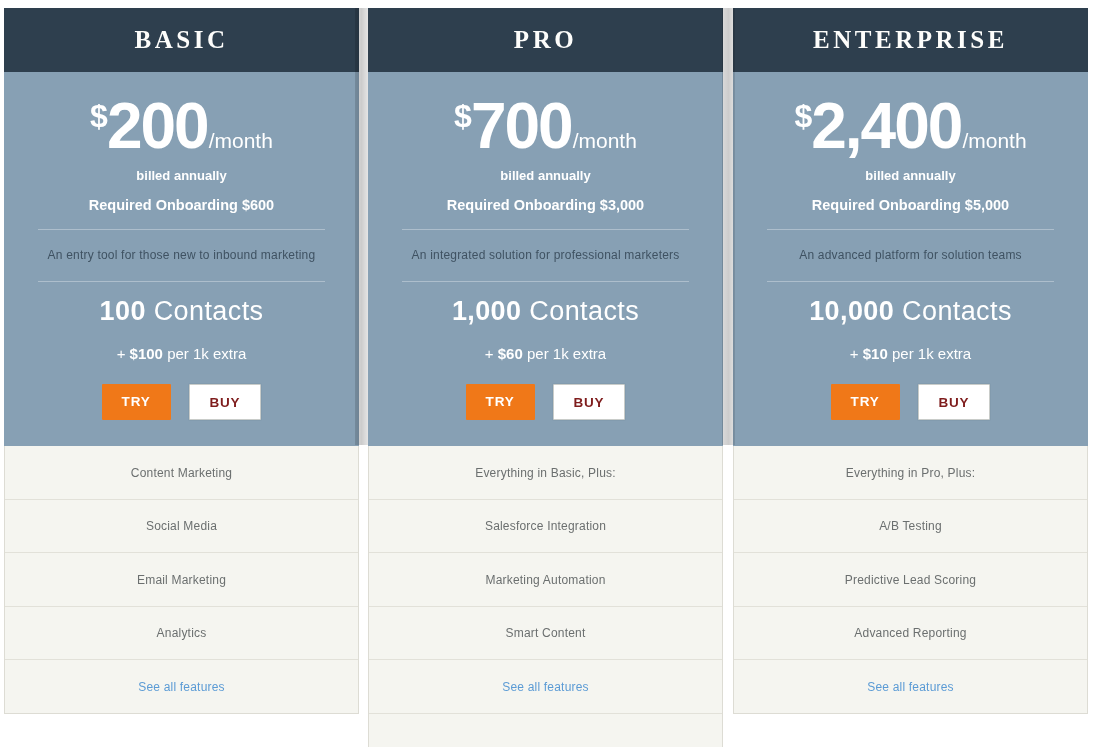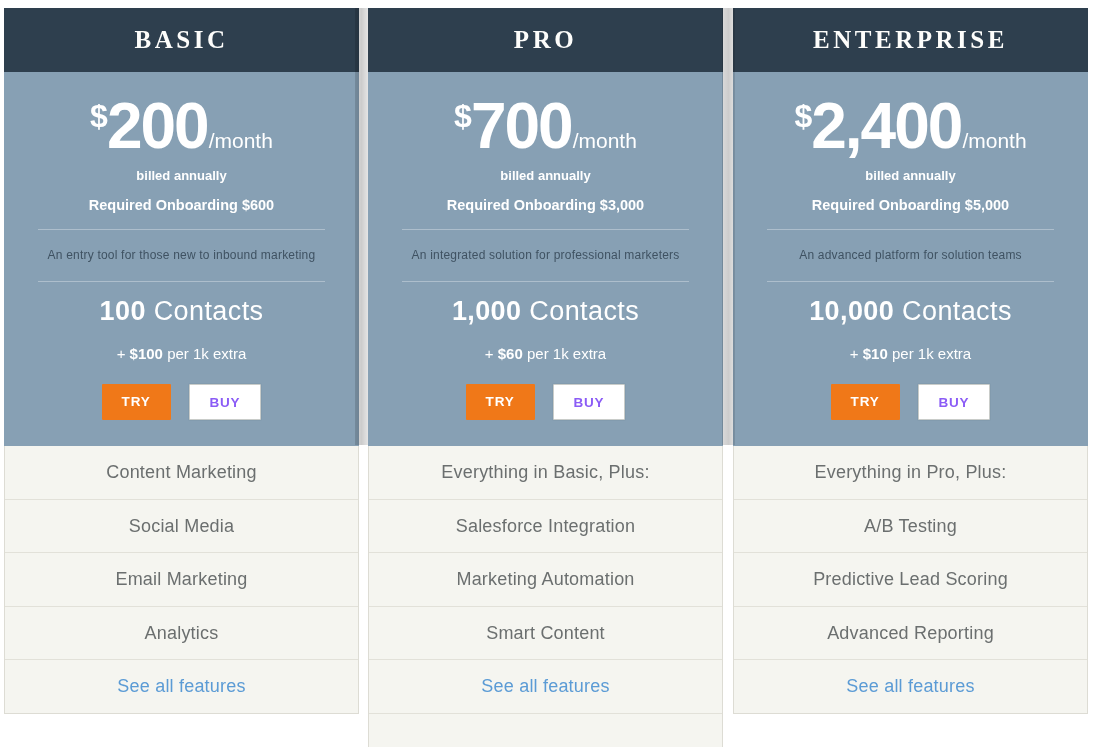--- a/index.html
+++ b/index.html
@@ -156,39 +156,39 @@
     cursor: pointer;
     display: inline-block;
   }
   .btn-try {
     background: #f07818;
     color: #ffffff;
     border: none;
   }
   .btn-buy {
     background: #ffffff;
-    color: #8b5cf6;
+    color: #7f1d1d;
     border: 1px solid #c9ccc9;
     box-shadow: 0 0 0 1px rgba(0,0,0,0.03);
   }
 
   
   .features {
     background: #f5f5f0;
     border: 1px solid #dddcd4;
     border-top: none;
     box-sizing: border-box;
   }
   .feature-row {
     height: 52.5px;
     display: flex;
     align-items: center;
     justify-content: center;
     border-bottom: 1px solid #e2e1d9;
-    font-size: 18px;
+    font-size: 12px;
     color: #6b6f6f;
     letter-spacing: 0.2px;
   }
   .feature-row:last-child { border-bottom: none; }
   .feature-row.link-row a,
   .feature-row.link-row span.link {
     color: #5b9bd5;
     text-decoration: none;
     cursor: pointer;
   }

